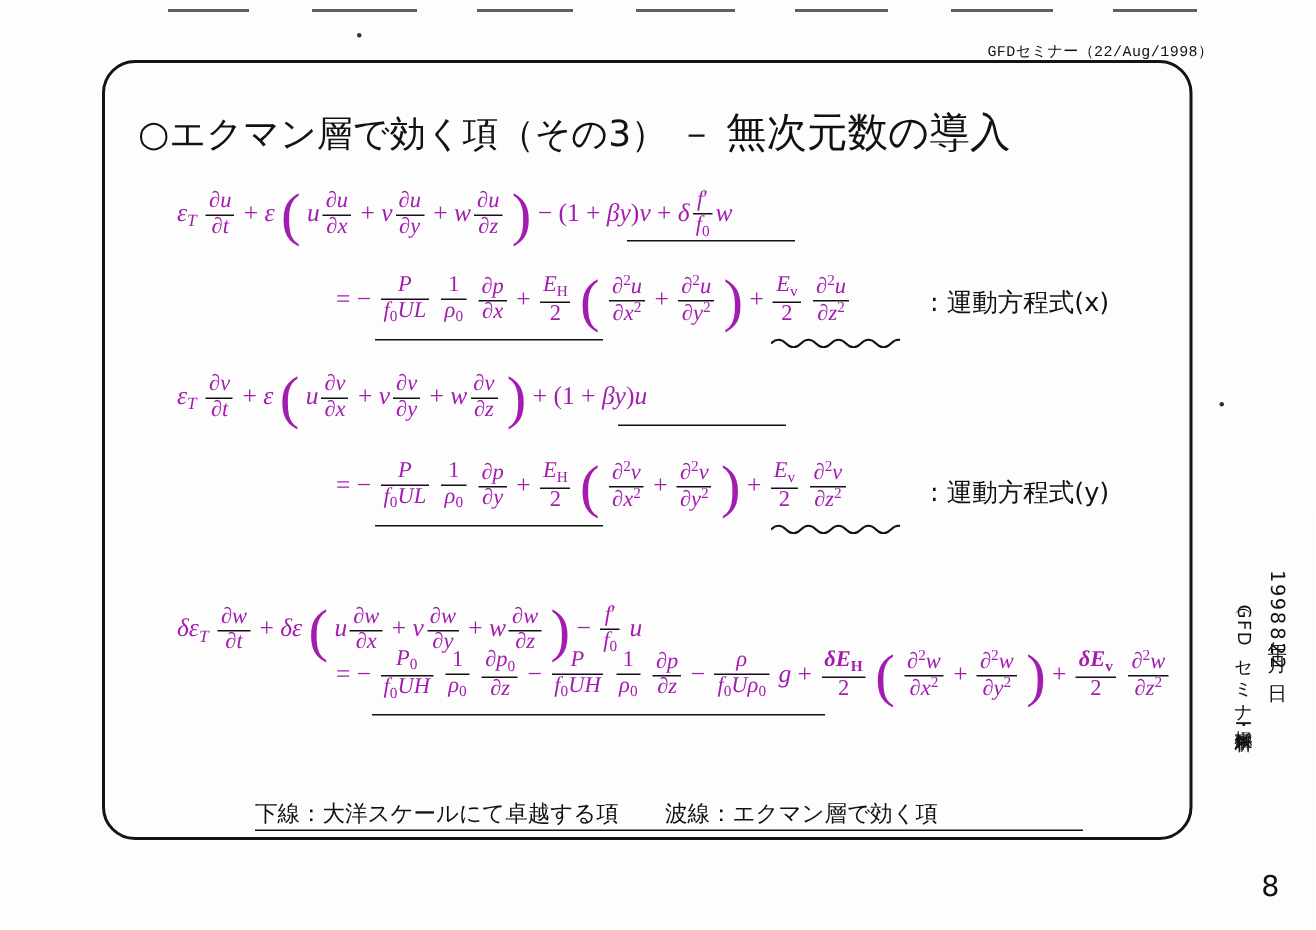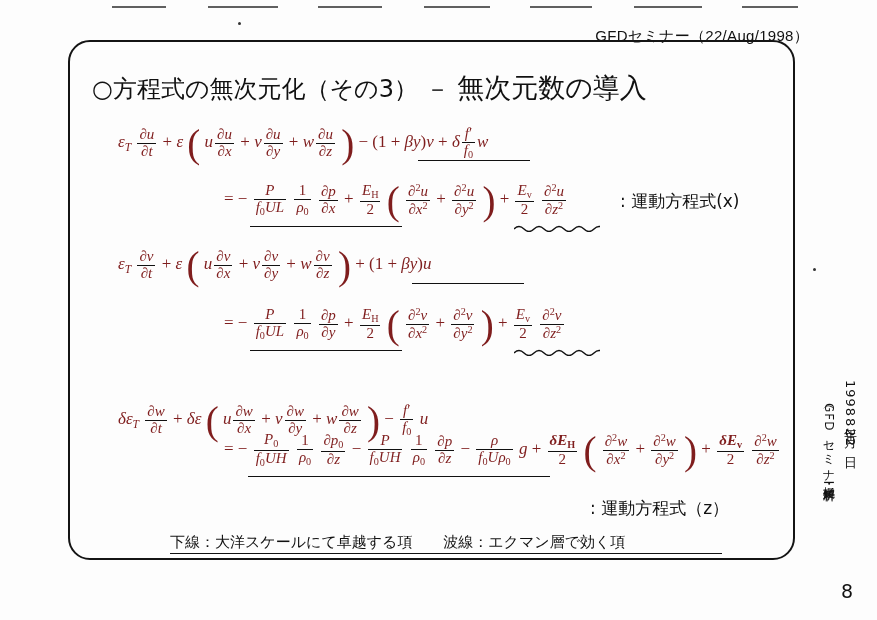--- a/index.html
+++ b/index.html
@@ -19,22 +19,22 @@
   
   .scan-mark {
     position: absolute;
     background: #2b2b2b;
     opacity: 0.75;
   }
   .header-stamp {
     position: absolute;
     top: 27px;
     right: 68px;
-    font-family: Liberation Sans, sans-serif;
-    font-size: 15px;
+    font-family: Liberation Mono, monospace;
+    font-size: 10px;
     letter-spacing: 0.3px;
     color: #111;
     white-space: nowrap;
   }
   
   .slide-frame {
     position: absolute;
     left: 68px;
     top: 40px;
     width: 727px;
@@ -54,21 +54,21 @@
     white-space: nowrap;
   }
   .title-handwritten {
     font-family: "DejaVu Sans", sans-serif;
     font-size: 27px;
   }
   
   .eq {
     position: absolute;
     font-family: "Liberation Serif", serif;
-    color: #7f1d1d;
+    color: #a21caf;
     white-space: nowrap;
   }
   .eq-lhs-1 { left: 118px; top: 126px; }
   .eq-rhs-1 { left: 224px; top: 183px; }
   .eq-lhs-2 { left: 118px; top: 249px; }
   .eq-rhs-2 { left: 224px; top: 307px; }
   .eq-lhs-3 { left: 118px; top: 403px; }
   .eq-rhs-3 { left: 224px; top: 432px; }
 
   
@@ -181,21 +181,21 @@
   <div class="scan-mark" style="left:634px; top:6px; width:68px; height:2px;"></div>
   <div class="scan-mark" style="left:742px; top:6px; width:56px; height:2px;"></div>
   <div class="stray-dot" style="left:238px; top:22px;"></div>
   <div class="stray-dot" style="left:813px; top:268px;"></div>
 
   <div class="header-stamp">GFDセミナー（22/Aug/1998）</div>
 
   <div class="slide-frame"></div>
 
   <div class="slide-title">
-    <span>○方程式の無次元化（その3）</span>
+    <span>○エクマン層で効く項（その3）</span>
     <span>－</span>
     <span class="title-handwritten">無次元数の導入</span>
   </div>
 
   <div class="eq eq-lhs-1 eqline">
     <span class="mi">ε</span><span class="sub mi">T</span>
     <span class="frac"><span class="num">∂<span class="mi">u</span></span><span class="den">∂<span class="mi">t</span></span></span>
     + <span class="mi">ε</span>
     <span class="big-paren">(</span>
       <span class="mi">u</span><span class="frac"><span class="num">∂<span class="mi">u</span></span><span class="den">∂<span class="mi">x</span></span></span>
@@ -262,20 +262,21 @@
     +
     <span class="frac"><span class="num"><span class="mi">E</span><span class="sub">v</span></span><span class="den">2</span></span>
     <span class="frac"><span class="num">∂<span class="sup">2</span><span class="mi">v</span></span><span class="den">∂<span class="mi">z</span><span class="sup">2</span></span></span>
   </div>
   <div class="ul" style="left:250px; top:350px; width:152px;"></div>
   <div class="wavy" style="left:514px; top:348px; width:86px;">
     <svg width="86" height="8" viewBox="0 0 86 8">
         <path d="M0 5 Q5 0 10 5 T20 5 T30 5 T40 5 T50 5 T60 5 T70 5 T80 5 T90 5" fill="none" stroke="#111" stroke-width="1.4"></path>
       </svg>
   </div>
+  <div class="annot annot-2">: 運動方程式(y)</div>
 
   <div class="eq eq-lhs-3 eqline">
     <span class="mi">δε</span><span class="sub mi">T</span>
     <span class="frac"><span class="num">∂<span class="mi">w</span></span><span class="den">∂<span class="mi">t</span></span></span>
     + <span class="mi">δε</span>
     <span class="big-paren">(</span>
       <span class="mi">u</span><span class="frac"><span class="num">∂<span class="mi">w</span></span><span class="den">∂<span class="mi">x</span></span></span>
       + <span class="mi">v</span><span class="frac"><span class="num">∂<span class="mi">w</span></span><span class="den">∂<span class="mi">y</span></span></span>
       + <span class="mi">w</span><span class="frac"><span class="num">∂<span class="mi">w</span></span><span class="den">∂<span class="mi">z</span></span></span>
     <span class="big-paren">)</span>
@@ -303,21 +304,20 @@
       +
       <span class="frac"><span class="num">∂<span class="sup">2</span><span class="mi">w</span></span><span class="den">∂<span class="mi">y</span><span class="sup">2</span></span></span>
     <span class="big-paren">)</span>
     +
     <span class="frac"><span class="num"><b><span class="mi">δE</span><span class="sub">v</span></b></span><span class="den">2</span></span>
     <span class="frac"><span class="num">∂<span class="sup">2</span><span class="mi">w</span></span><span class="den">∂<span class="mi">z</span><span class="sup">2</span></span></span>
   </div>
 
   <div class="ul" style="left:248px; top:476px; width:302px;"></div>
 
-  <div class="annot annot-3">: 運動方程式（z）</div>
 
   <div class="legend">
     <span class="seg">下線：大洋スケールにて卓越する項</span>
     <span class="seg">波線：エクマン層で効く項</span>
   </div>
   <div class="legend-ul"></div>
 
   <div class="side-note side-note-date">1998年8月22日</div>
   <div class="side-note side-note-name">（GFDセミナー・極東解析）</div>
 

